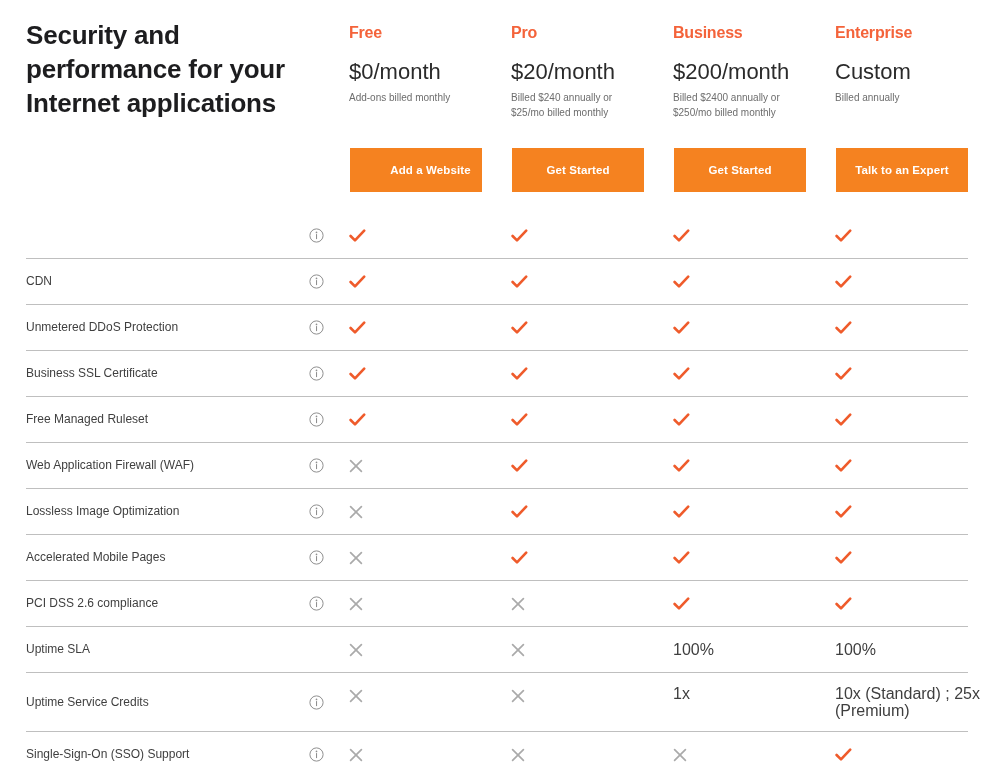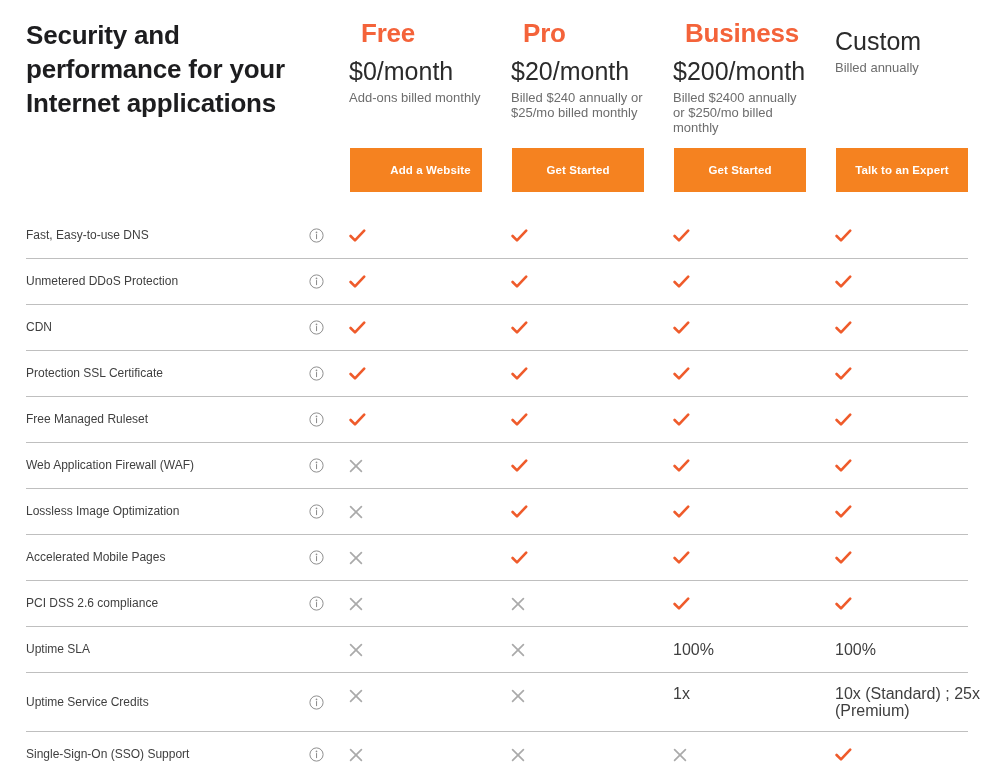--- a/index.html
+++ b/index.html
@@ -46,39 +46,38 @@
     position: absolute;
     top: 18px;
     width: 150px;
   }
   .plan-col.c0 { left: 349px; }
   .plan-col.c1 { left: 511px; }
   .plan-col.c2 { left: 673px; }
   .plan-col.c3 { left: 835px; }
 
   .plan-name {
-    font-size: 26px;
+    font-size: 16px;
     font-weight: bold;
     color: #f4633a;
     line-height: 30px;
     letter-spacing: -0.2px;
     white-space: nowrap;
-    margin-left: 12px;
   }
   .plan-price {
     margin-top: 12px;
-    font-size: 25px;
+    font-size: 22px;
     font-weight: normal;
     color: #2b2b2b;
     line-height: 23px;
     white-space: nowrap;
   }
   .plan-note {
     margin-top: 7px;
-    font-size: 13px;
+    font-size: 10px;
     line-height: 15px;
     color: #6d6d6d;
     width: 132px;
   }
 
   .plan-btn {
     position: absolute;
     top: 148px;
     width: 132px;
     height: 44px;
@@ -190,33 +189,33 @@
       <div class="plan-name">Pro</div>
       <div class="plan-price">$20/month</div>
       <div class="plan-note">Billed $240 annually or $25/mo billed monthly</div>
     </div>
     <div class="plan-col c2">
       <div class="plan-name">Business</div>
       <div class="plan-price">$200/month</div>
       <div class="plan-note">Billed $2400 annually or $250/mo billed monthly</div>
     </div>
     <div class="plan-col c3">
+      <div class="plan-name">Enterprise</div>
       <div class="plan-price">Custom</div>
       <div class="plan-note">Billed annually</div>
     </div>
 
     <button class="plan-btn c0">Add a Website</button>
     <button class="plan-btn c1">Get Started</button>
     <button class="plan-btn c2">Get Started</button>
     <button class="plan-btn c3">Talk to an Expert</button>
   </div>
 
   <div class="table" id="feature-table">
       <div class="frow">
-        <div class="fname">Fast, Easy-to-use DNS</div>
         <span class="info-icon">
           <svg width="15" height="15" viewBox="0 0 15 15">
             <circle cx="7.5" cy="7.5" r="6.6" fill="none" stroke="#8f8f8f" stroke-width="1"></circle>
             <circle cx="7.5" cy="4.4" r="0.85" fill="#8f8f8f"></circle>
             <rect x="7.0" y="6.1" width="1.05" height="5.0" fill="#8f8f8f"></rect>
           </svg>
         </span>
         <div class="cell k0"><span class="mark"><svg width="17" height="14" viewBox="0 0 17 14">
               <path d="M1.6 7.0 L6.0 11.4 L15.2 1.6" fill="none" stroke="#ef5b2b" stroke-width="2.6" stroke-linecap="round" stroke-linejoin="round"></path>
             </svg></span></div>
@@ -224,20 +223,42 @@
               <path d="M1.6 7.0 L6.0 11.4 L15.2 1.6" fill="none" stroke="#ef5b2b" stroke-width="2.6" stroke-linecap="round" stroke-linejoin="round"></path>
             </svg></span></div>
         <div class="cell k2"><span class="mark"><svg width="17" height="14" viewBox="0 0 17 14">
               <path d="M1.6 7.0 L6.0 11.4 L15.2 1.6" fill="none" stroke="#ef5b2b" stroke-width="2.6" stroke-linecap="round" stroke-linejoin="round"></path>
             </svg></span></div>
         <div class="cell k3"><span class="mark"><svg width="17" height="14" viewBox="0 0 17 14">
               <path d="M1.6 7.0 L6.0 11.4 L15.2 1.6" fill="none" stroke="#ef5b2b" stroke-width="2.6" stroke-linecap="round" stroke-linejoin="round"></path>
             </svg></span></div>
       </div>
       <div class="frow">
+        <div class="fname">CDN</div>
+        <span class="info-icon">
+          <svg width="15" height="15" viewBox="0 0 15 15">
+            <circle cx="7.5" cy="7.5" r="6.6" fill="none" stroke="#8f8f8f" stroke-width="1"></circle>
+            <circle cx="7.5" cy="4.4" r="0.85" fill="#8f8f8f"></circle>
+            <rect x="7.0" y="6.1" width="1.05" height="5.0" fill="#8f8f8f"></rect>
+          </svg>
+        </span>
+        <div class="cell k0"><span class="mark"><svg width="17" height="14" viewBox="0 0 17 14">
+              <path d="M1.6 7.0 L6.0 11.4 L15.2 1.6" fill="none" stroke="#ef5b2b" stroke-width="2.6" stroke-linecap="round" stroke-linejoin="round"></path>
+            </svg></span></div>
+        <div class="cell k1"><span class="mark"><svg width="17" height="14" viewBox="0 0 17 14">
+              <path d="M1.6 7.0 L6.0 11.4 L15.2 1.6" fill="none" stroke="#ef5b2b" stroke-width="2.6" stroke-linecap="round" stroke-linejoin="round"></path>
+            </svg></span></div>
+        <div class="cell k2"><span class="mark"><svg width="17" height="14" viewBox="0 0 17 14">
+              <path d="M1.6 7.0 L6.0 11.4 L15.2 1.6" fill="none" stroke="#ef5b2b" stroke-width="2.6" stroke-linecap="round" stroke-linejoin="round"></path>
+            </svg></span></div>
+        <div class="cell k3"><span class="mark"><svg width="17" height="14" viewBox="0 0 17 14">
+              <path d="M1.6 7.0 L6.0 11.4 L15.2 1.6" fill="none" stroke="#ef5b2b" stroke-width="2.6" stroke-linecap="round" stroke-linejoin="round"></path>
+            </svg></span></div>
+      </div>
+      <div class="frow">
         <div class="fname">Unmetered DDoS Protection</div>
         <span class="info-icon">
           <svg width="15" height="15" viewBox="0 0 15 15">
             <circle cx="7.5" cy="7.5" r="6.6" fill="none" stroke="#8f8f8f" stroke-width="1"></circle>
             <circle cx="7.5" cy="4.4" r="0.85" fill="#8f8f8f"></circle>
             <rect x="7.0" y="6.1" width="1.05" height="5.0" fill="#8f8f8f"></rect>
           </svg>
         </span>
         <div class="cell k0"><span class="mark"><svg width="17" height="14" viewBox="0 0 17 14">
               <path d="M1.6 7.0 L6.0 11.4 L15.2 1.6" fill="none" stroke="#ef5b2b" stroke-width="2.6" stroke-linecap="round" stroke-linejoin="round"></path>
@@ -246,43 +267,21 @@
               <path d="M1.6 7.0 L6.0 11.4 L15.2 1.6" fill="none" stroke="#ef5b2b" stroke-width="2.6" stroke-linecap="round" stroke-linejoin="round"></path>
             </svg></span></div>
         <div class="cell k2"><span class="mark"><svg width="17" height="14" viewBox="0 0 17 14">
               <path d="M1.6 7.0 L6.0 11.4 L15.2 1.6" fill="none" stroke="#ef5b2b" stroke-width="2.6" stroke-linecap="round" stroke-linejoin="round"></path>
             </svg></span></div>
         <div class="cell k3"><span class="mark"><svg width="17" height="14" viewBox="0 0 17 14">
               <path d="M1.6 7.0 L6.0 11.4 L15.2 1.6" fill="none" stroke="#ef5b2b" stroke-width="2.6" stroke-linecap="round" stroke-linejoin="round"></path>
             </svg></span></div>
       </div>
       <div class="frow">
-        <div class="fname">CDN</div>
-        <span class="info-icon">
-          <svg width="15" height="15" viewBox="0 0 15 15">
-            <circle cx="7.5" cy="7.5" r="6.6" fill="none" stroke="#8f8f8f" stroke-width="1"></circle>
-            <circle cx="7.5" cy="4.4" r="0.85" fill="#8f8f8f"></circle>
-            <rect x="7.0" y="6.1" width="1.05" height="5.0" fill="#8f8f8f"></rect>
-          </svg>
-        </span>
-        <div class="cell k0"><span class="mark"><svg width="17" height="14" viewBox="0 0 17 14">
-              <path d="M1.6 7.0 L6.0 11.4 L15.2 1.6" fill="none" stroke="#ef5b2b" stroke-width="2.6" stroke-linecap="round" stroke-linejoin="round"></path>
-            </svg></span></div>
-        <div class="cell k1"><span class="mark"><svg width="17" height="14" viewBox="0 0 17 14">
-              <path d="M1.6 7.0 L6.0 11.4 L15.2 1.6" fill="none" stroke="#ef5b2b" stroke-width="2.6" stroke-linecap="round" stroke-linejoin="round"></path>
-            </svg></span></div>
-        <div class="cell k2"><span class="mark"><svg width="17" height="14" viewBox="0 0 17 14">
-              <path d="M1.6 7.0 L6.0 11.4 L15.2 1.6" fill="none" stroke="#ef5b2b" stroke-width="2.6" stroke-linecap="round" stroke-linejoin="round"></path>
-            </svg></span></div>
-        <div class="cell k3"><span class="mark"><svg width="17" height="14" viewBox="0 0 17 14">
-              <path d="M1.6 7.0 L6.0 11.4 L15.2 1.6" fill="none" stroke="#ef5b2b" stroke-width="2.6" stroke-linecap="round" stroke-linejoin="round"></path>
-            </svg></span></div>
-      </div>
-      <div class="frow">
-        <div class="fname">Protection SSL Certificate</div>
+        <div class="fname">Business SSL Certificate</div>
         <span class="info-icon">
           <svg width="15" height="15" viewBox="0 0 15 15">
             <circle cx="7.5" cy="7.5" r="6.6" fill="none" stroke="#8f8f8f" stroke-width="1"></circle>
             <circle cx="7.5" cy="4.4" r="0.85" fill="#8f8f8f"></circle>
             <rect x="7.0" y="6.1" width="1.05" height="5.0" fill="#8f8f8f"></rect>
           </svg>
         </span>
         <div class="cell k0"><span class="mark"><svg width="17" height="14" viewBox="0 0 17 14">
               <path d="M1.6 7.0 L6.0 11.4 L15.2 1.6" fill="none" stroke="#ef5b2b" stroke-width="2.6" stroke-linecap="round" stroke-linejoin="round"></path>
             </svg></span></div>

